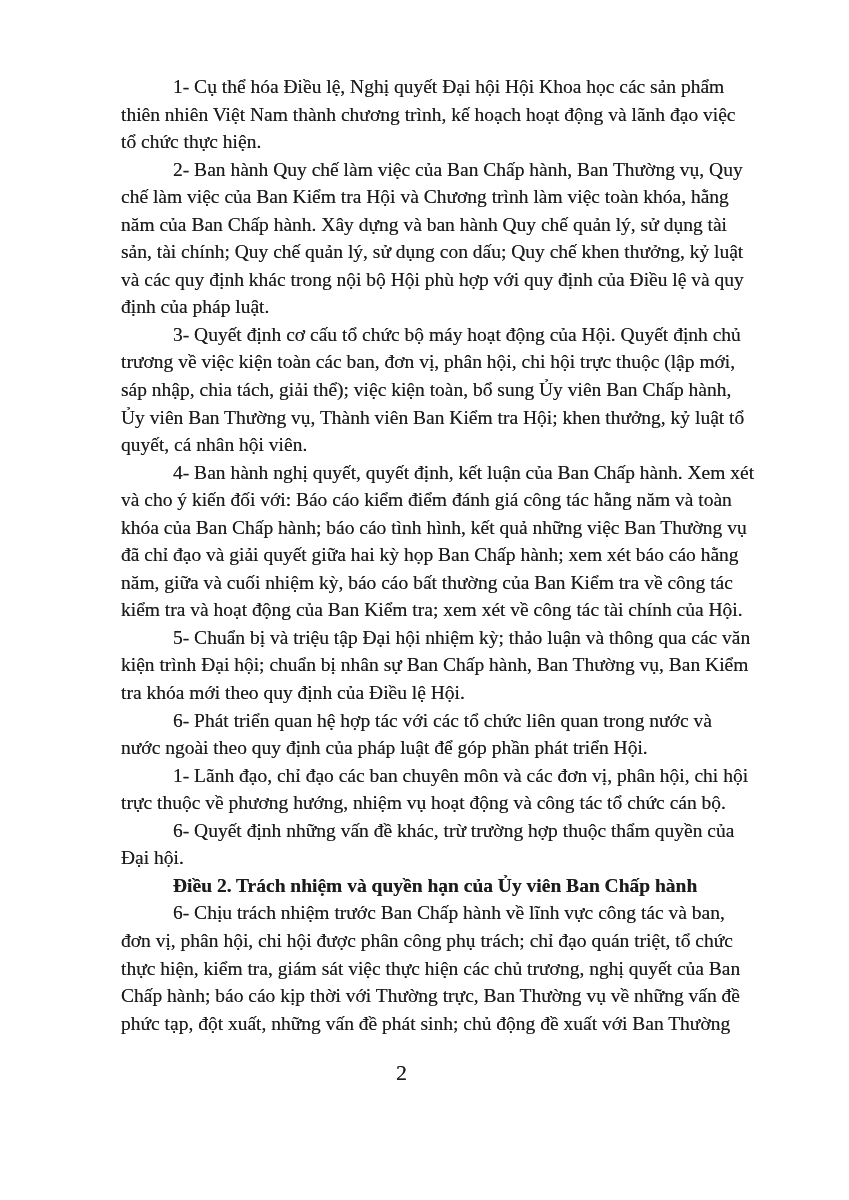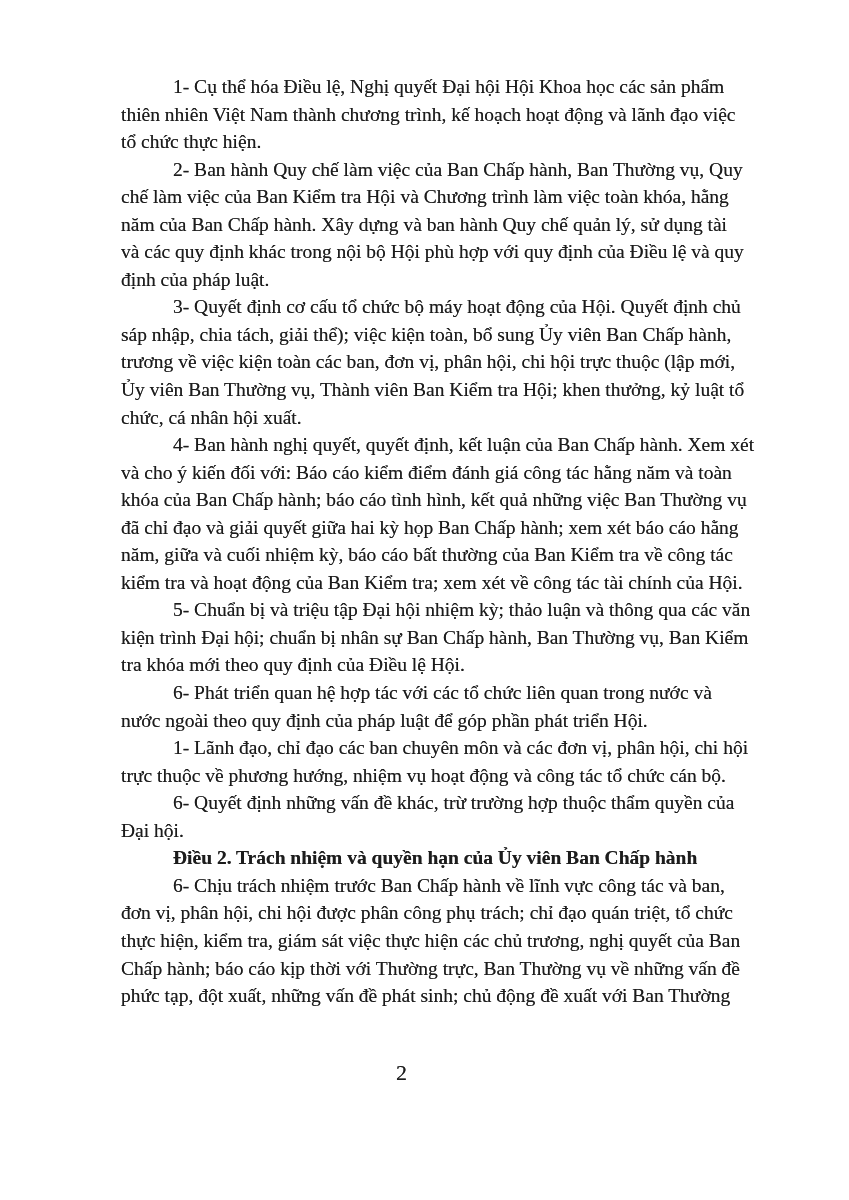--- a/index.html
+++ b/index.html
@@ -65,30 +65,31 @@
     <p class="para">
       <span class="line first">1- Cụ thể hóa Điều lệ, Nghị quyết Đại hội Hội Khoa học các sản phẩm</span>
       <span class="line">thiên nhiên Việt Nam thành chương trình, kế hoạch hoạt động và lãnh đạo việc</span>
       <span class="line last">tổ chức thực hiện.</span>
     </p>
 
     <p class="para">
       <span class="line first">2- Ban hành Quy chế làm việc của Ban Chấp hành, Ban Thường vụ, Quy</span>
       <span class="line">chế làm việc của Ban Kiểm tra Hội và Chương trình làm việc toàn khóa, hằng</span>
       <span class="line">năm của Ban Chấp hành. Xây dựng và ban hành Quy chế quản lý, sử dụng tài</span>
+      <span class="line">sản, tài chính; Quy chế quản lý, sử dụng con dấu; Quy chế khen thưởng, kỷ luật</span>
       <span class="line">và các quy định khác trong nội bộ Hội phù hợp với quy định của Điều lệ và quy</span>
       <span class="line last">định của pháp luật.</span>
     </p>
 
     <p class="para">
       <span class="line first">3- Quyết định cơ cấu tổ chức bộ máy hoạt động của Hội. Quyết định chủ</span>
+      <span class="line">trương về việc kiện toàn các ban, đơn vị, phân hội, chi hội trực thuộc (lập mới,</span>
       <span class="line">sáp nhập, chia tách, giải thể); việc kiện toàn, bổ sung Ủy viên Ban Chấp hành,</span>
-      <span class="line">trương về việc kiện toàn các ban, đơn vị, phân hội, chi hội trực thuộc (lập mới,</span>
       <span class="line">Ủy viên Ban Thường vụ, Thành viên Ban Kiểm tra Hội; khen thưởng, kỷ luật tổ</span>
-      <span class="line last">chức, cá nhân hội xuất.</span>
+      <span class="line last">quyết, cá nhân hội viên.</span>
     </p>
 
     <p class="para">
       <span class="line first">4- Ban hành nghị quyết, quyết định, kết luận của Ban Chấp hành. Xem xét</span>
       <span class="line">và cho ý kiến đối với: Báo cáo kiểm điểm đánh giá công tác hằng năm và toàn</span>
       <span class="line">khóa của Ban Chấp hành; báo cáo tình hình, kết quả những việc Ban Thường vụ</span>
       <span class="line">đã chỉ đạo và giải quyết giữa hai kỳ họp Ban Chấp hành; xem xét báo cáo hằng</span>
       <span class="line">năm, giữa và cuối nhiệm kỳ, báo cáo bất thường của Ban Kiểm tra về công tác</span>
       <span class="line last">kiểm tra và hoạt động của Ban Kiểm tra; xem xét về công tác tài chính của Hội.</span>
     </p>

